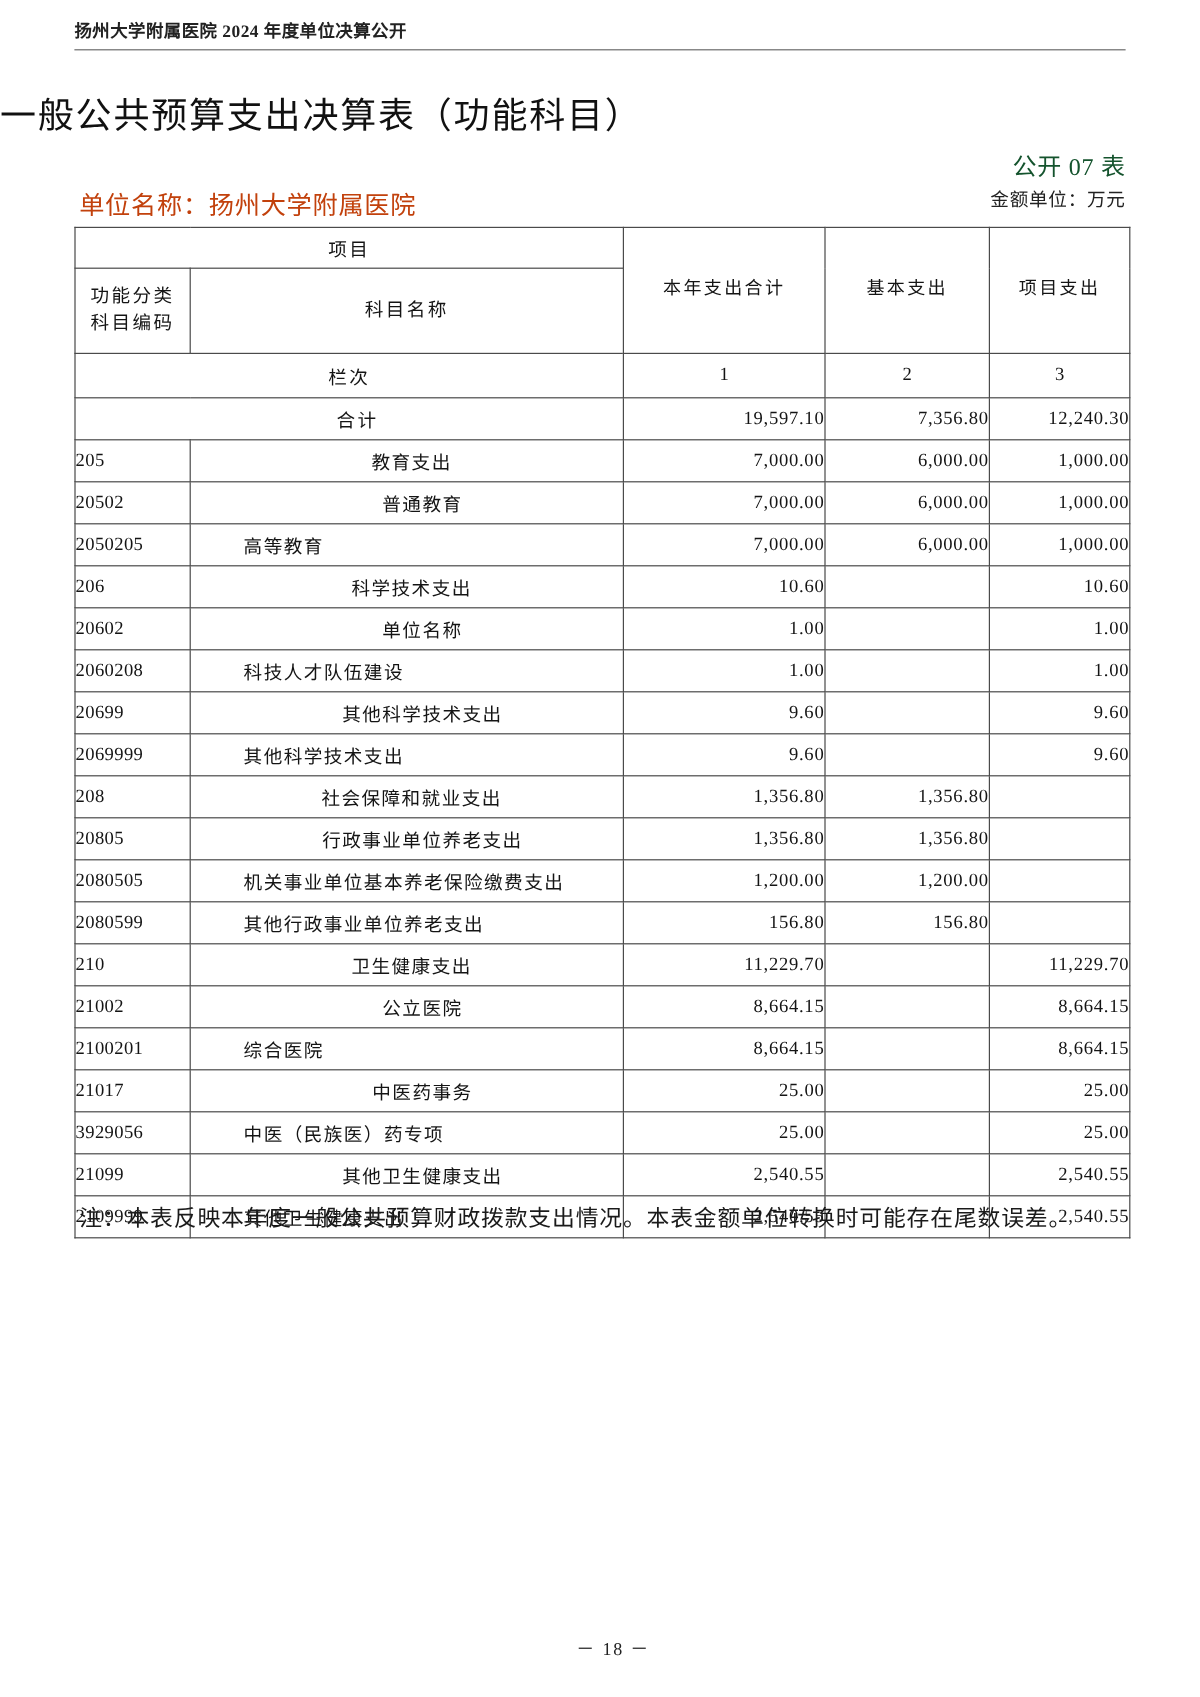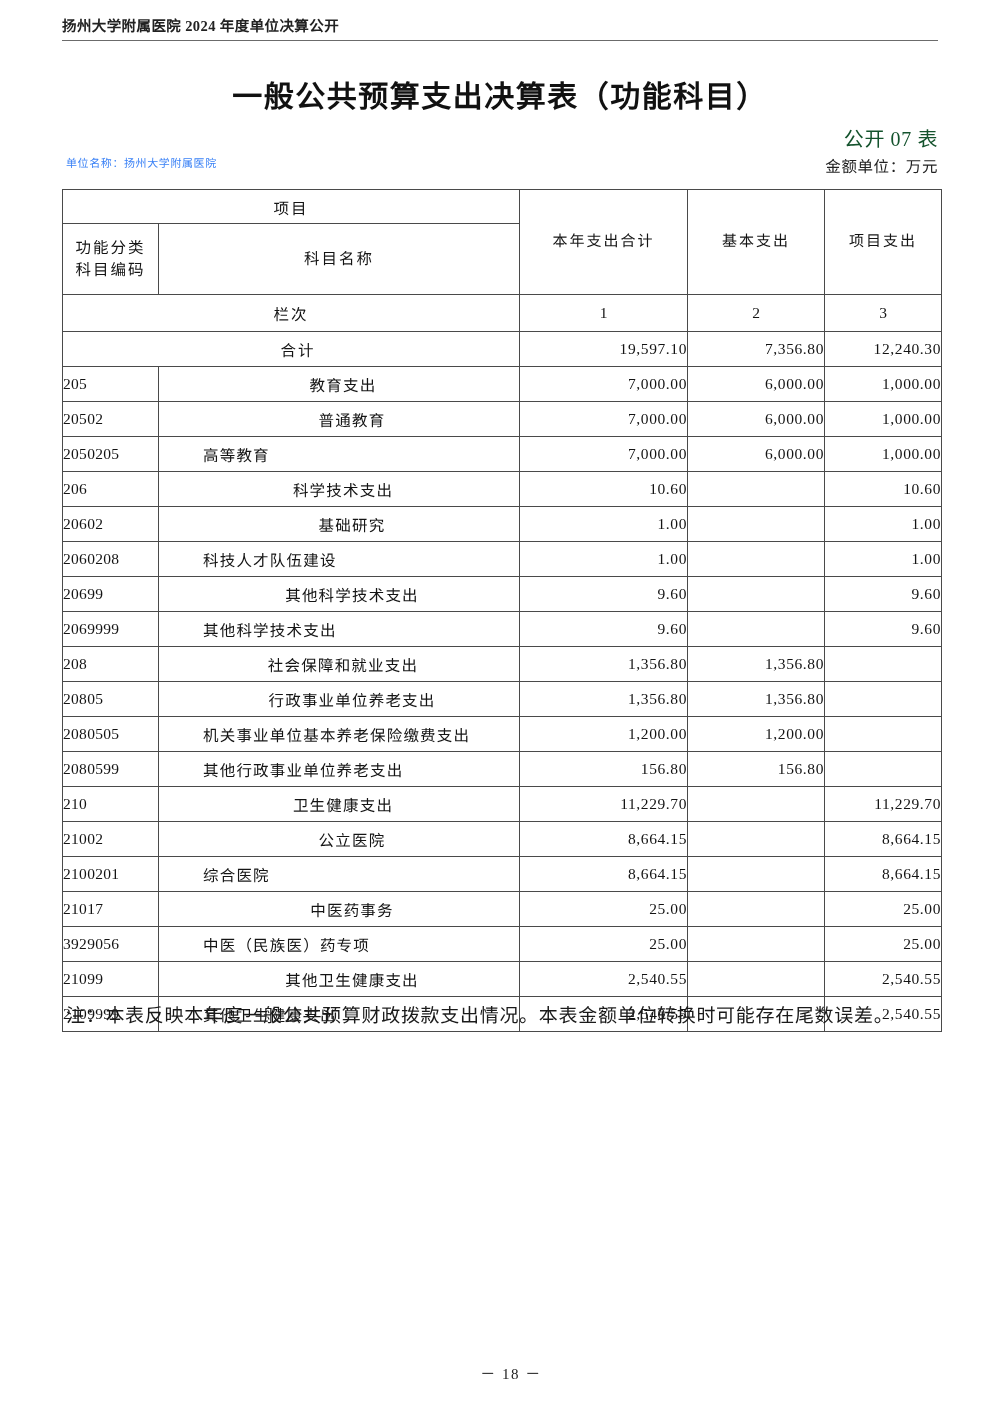--- a/index.html
+++ b/index.html
@@ -33,43 +33,43 @@
     white-space: nowrap;
     font-family: Liberation Serif, serif;
   }
 
   
   .doc-title {
     position: absolute;
     left: 0;
     top: 72px;
     width: 1000px;
-    text-align: center;
+    text-align: left;
     font-size: 30px;
-    font-weight: 700;
+    font-weight: 400;
     letter-spacing: 1.5px;
     color: #111;
   }
 
   
   .meta-right-top {
     position: absolute;
     right: 62px;
     top: 123px;
     font-size: 20px;
     letter-spacing: 0.6px;
     color: #14532d;
   }
   .meta-left {
     position: absolute;
     left: 66px;
     top: 154px;
-    font-size: 11px;
+    font-size: 21px;
     letter-spacing: 0.6px;
-    color: #3b82f6;
+    color: #c2410c;
   }
   .meta-right {
     position: absolute;
     right: 62px;
     top: 154px;
     font-size: 15.5px;
     letter-spacing: 0.6px;
     color: #222;
   }
 
@@ -246,21 +246,21 @@
         </tr>
         <tr class="data-row">
           <td class="code-cell">206</td>
           <td class="name-cell lvl1">科学技术支出</td>
           <td class="val-cell">10.60</td>
           <td class="val-cell"></td>
           <td class="val-cell">10.60</td>
         </tr>
         <tr class="data-row">
           <td class="code-cell">20602</td>
-          <td class="name-cell lvl2">基础研究</td>
+          <td class="name-cell lvl2">单位名称</td>
           <td class="val-cell">1.00</td>
           <td class="val-cell"></td>
           <td class="val-cell">1.00</td>
         </tr>
         <tr class="data-row">
           <td class="code-cell">2060208</td>
           <td class="name-cell lvl3">科技人才队伍建设</td>
           <td class="val-cell">1.00</td>
           <td class="val-cell"></td>
           <td class="val-cell">1.00</td>

